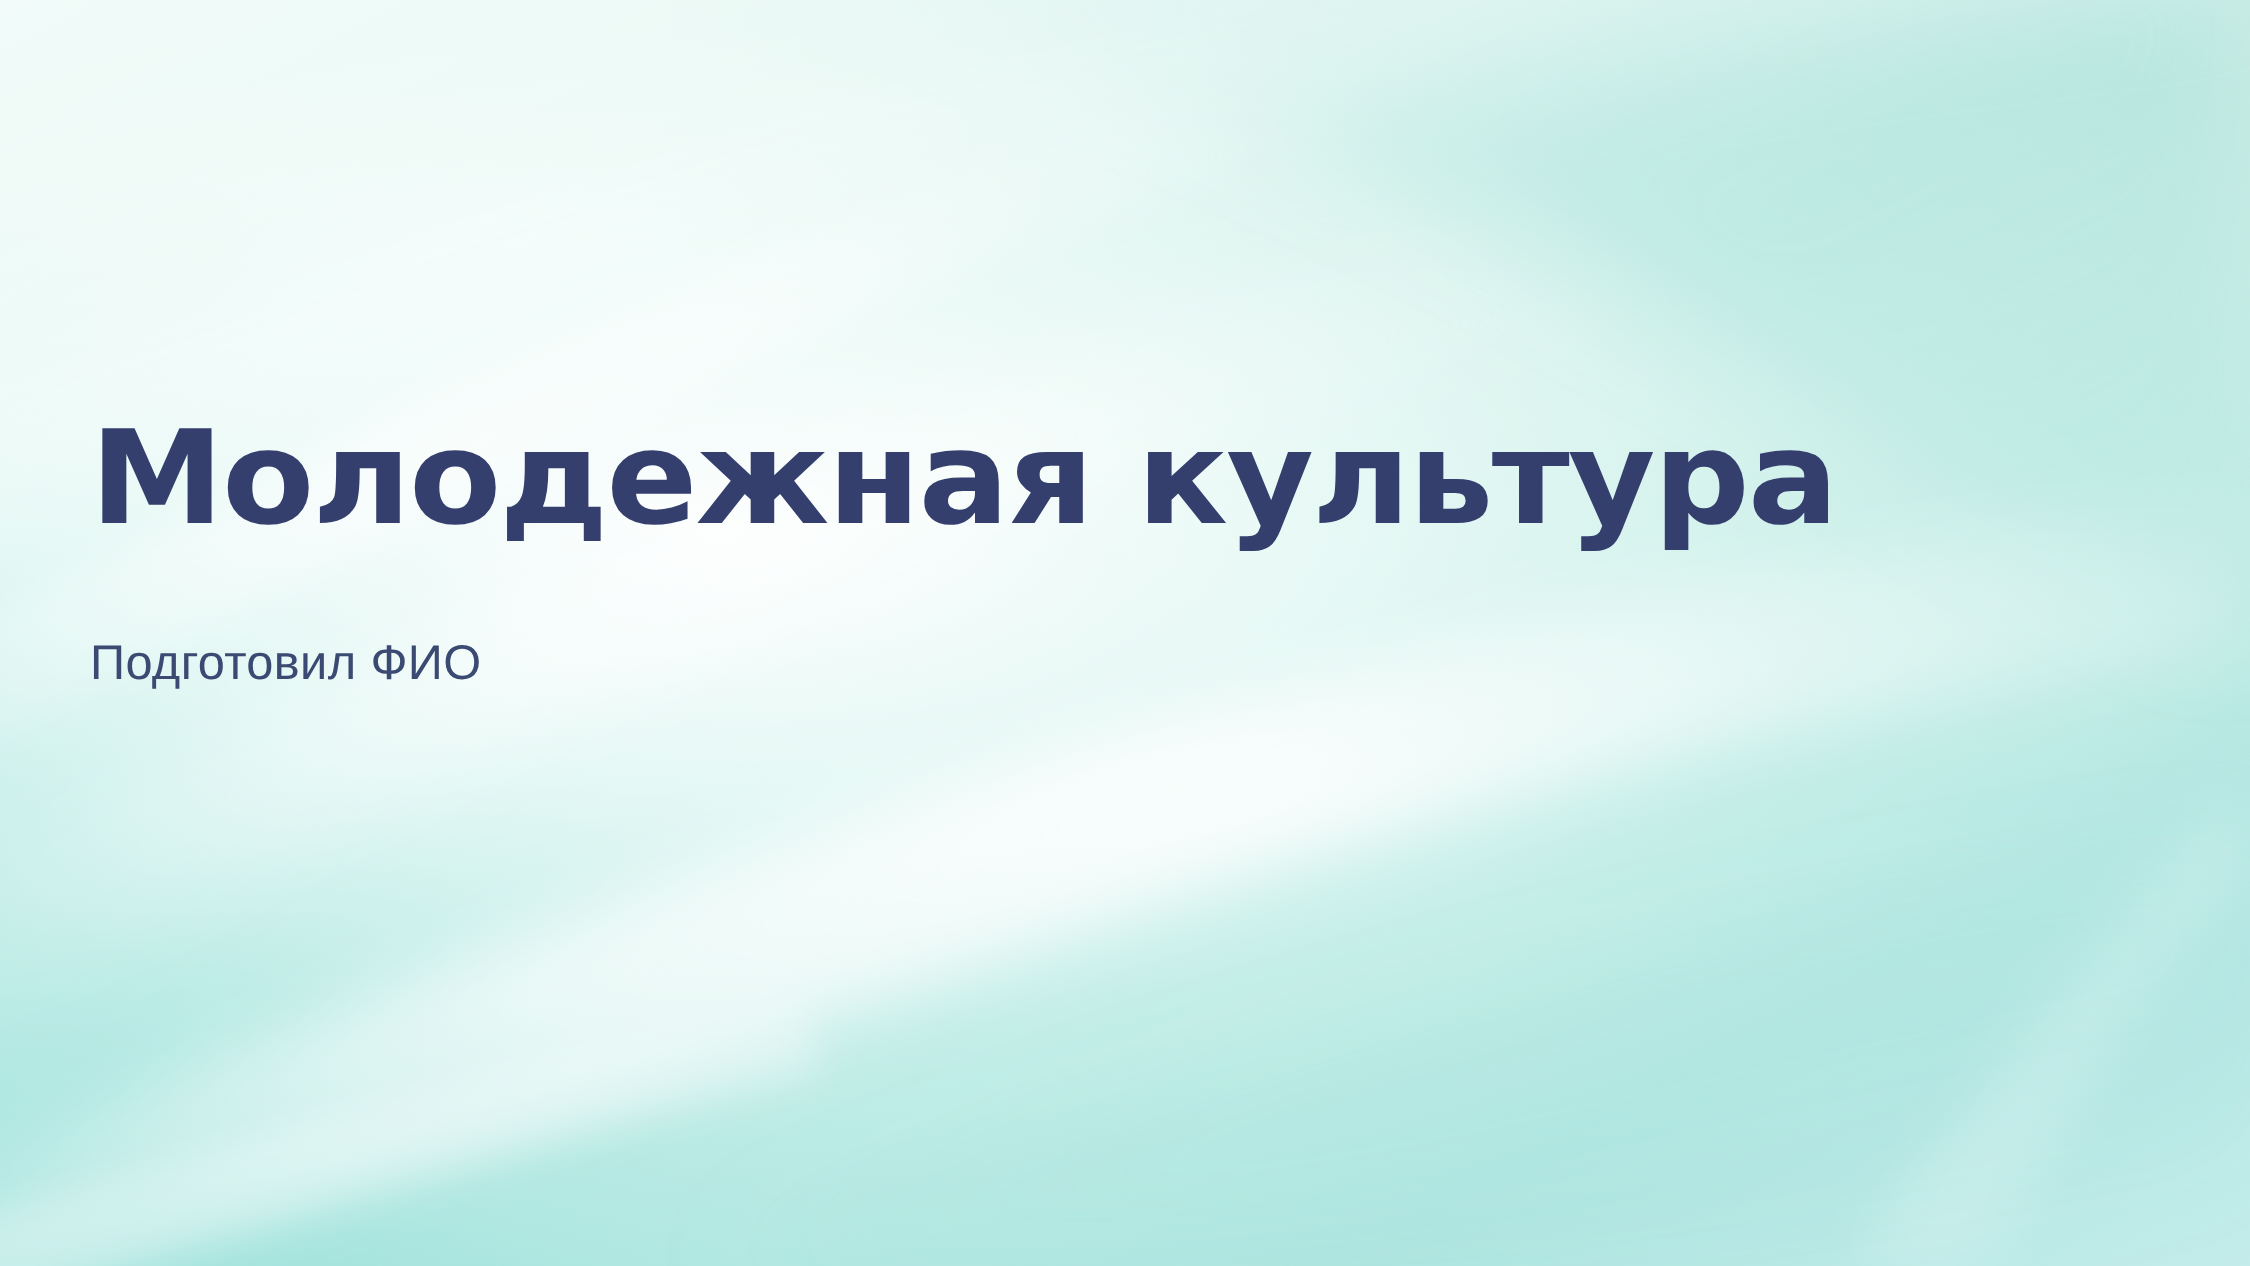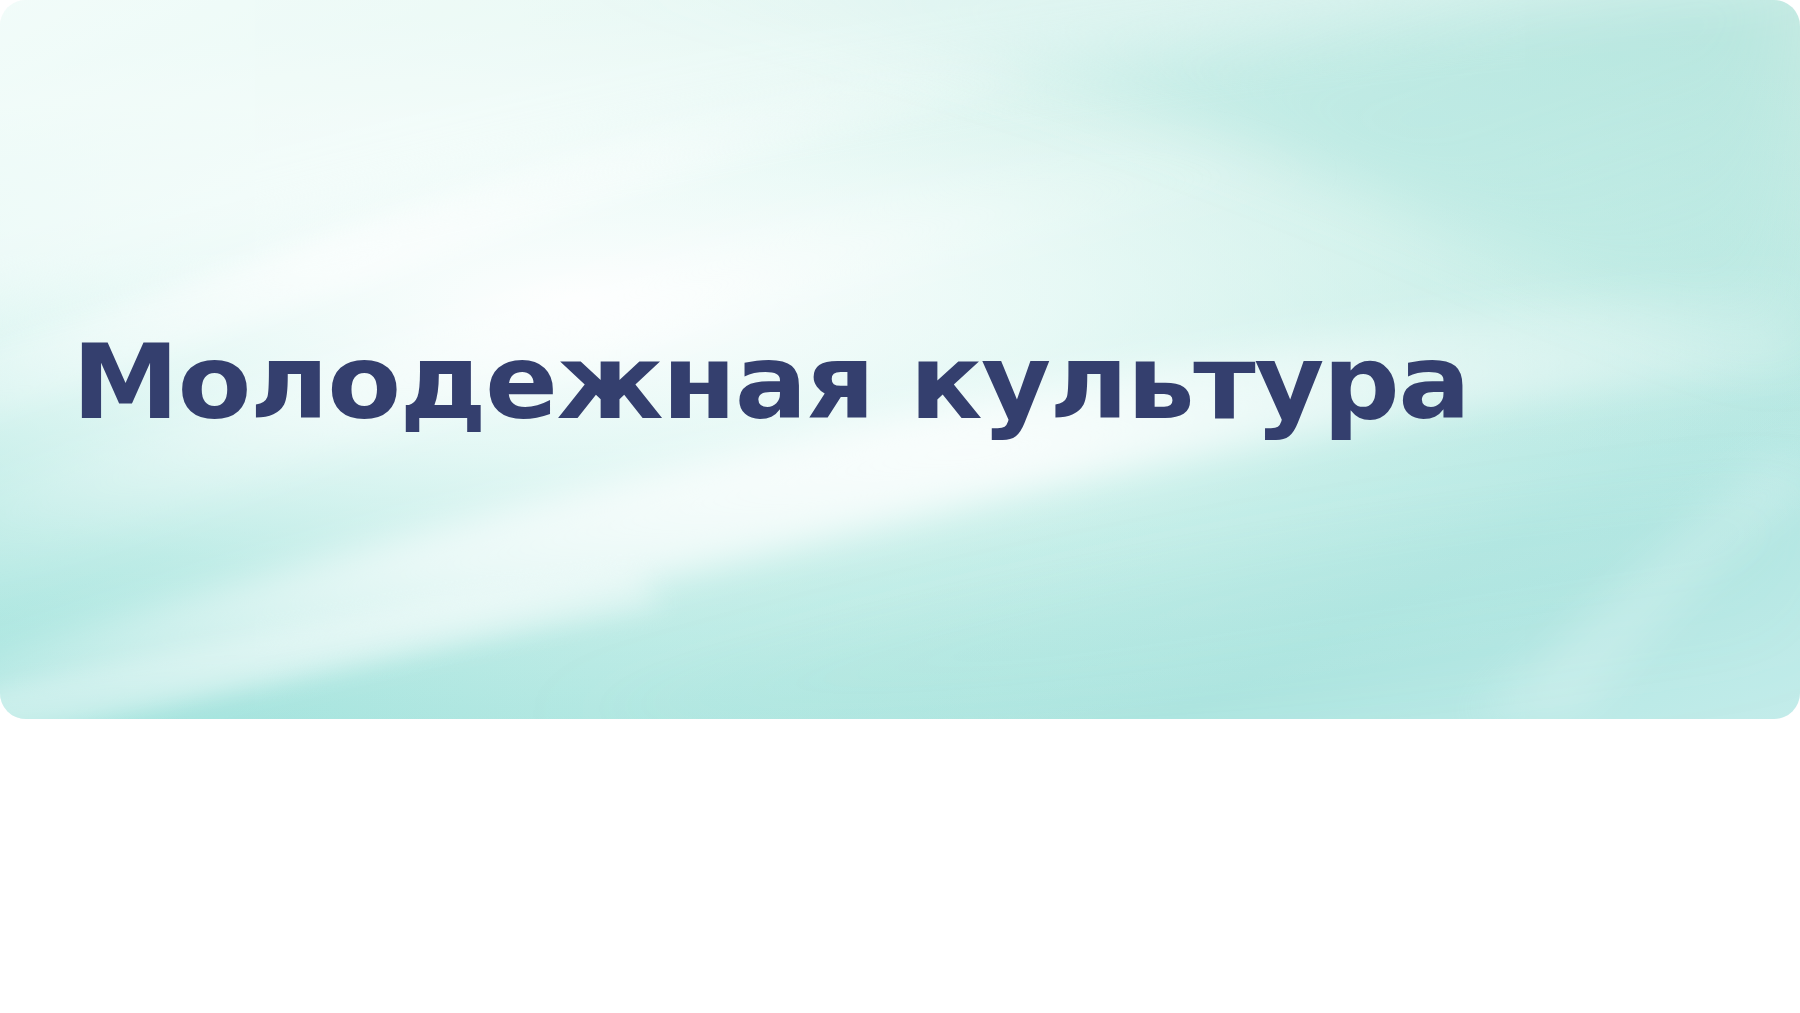--- a/index.html
+++ b/index.html
@@ -4,30 +4,29 @@
 <style>
   html, body {
     margin: 0;
     padding: 0;
     background: #ffffff;
   }
 
   #slide {
     position: relative;
     width: 1800px;
-    height: 719px;
+    height: 1013px;
     overflow: hidden;
     font-family: "Liberation Sans", "DejaVu Sans", sans-serif;
     
     background:
       radial-gradient(120% 95% at 32% 42%, rgba(255,255,255,0.96) 0%, rgba(246,254,252,0.72) 22%, rgba(235,251,247,0.34) 42%, rgba(255,255,255,0.0) 66%),
       radial-gradient(90% 120% at 6% 96%, #9fe2dc 0%, #aee6e0 30%, rgba(190,236,232,0.0) 68%),
       radial-gradient(95% 80% at 100% 4%, #cbece4 0%, rgba(203,236,228,0.45) 45%, rgba(203,236,228,0) 75%),
       linear-gradient(152deg, #e9faf6 0%, #dcf5ef 18%, #cbeee8 40%, #b6e9e2 62%, #aee5e0 80%, #c3ecea 100%);
-    border-radius: 26px;
   }
 
   
   .waves {
     position: absolute;
     inset: 0;
     pointer-events: none;
   }
   .waves svg {
     display: block;
@@ -126,15 +125,16 @@
       <path d="M 560,1013 C 880,880 1240,760 1800,680 L 1800,1013 Z" fill="url(#gShade2)" filter="url(#soft45)"></path>
 
       <path d="M -140,1013 C 120,930 380,856 640,800 L 660,860 C 410,918 160,992 -80,1070 Z" fill="#ffffff" opacity="0.30" filter="url(#soft18)"></path>
 
       <path d="M 1480,1013 C 1590,860 1700,720 1800,620 L 1800,700 C 1720,792 1640,900 1580,1013 Z" fill="#ffffff" opacity="0.22" filter="url(#soft30)"></path>
     </svg>
   </div>
 
   <div class="text-block">
     <h1 class="slide-title">Молодежная культура</h1>
+    <p class="slide-subtitle">Подготовил ФИО</p>
   </div>
 
 </div>
 
 </body></html>

